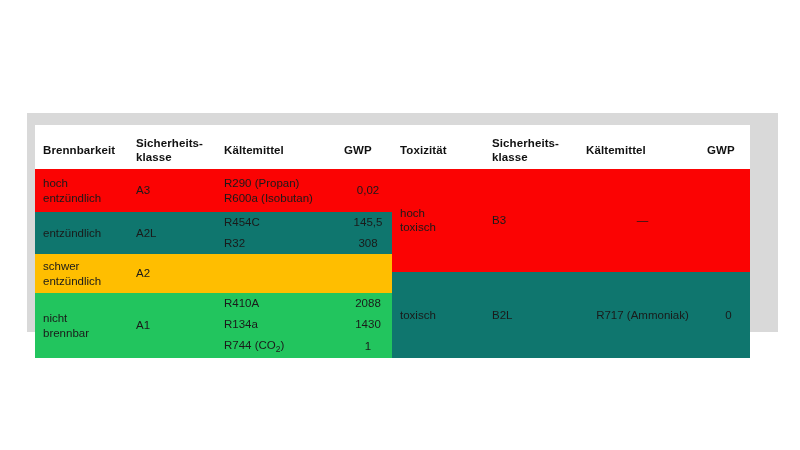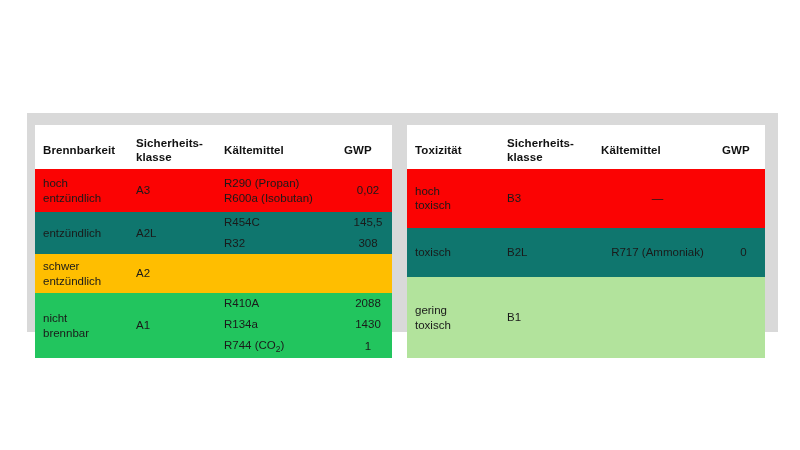--- a/index.html
+++ b/index.html
@@ -29,21 +29,21 @@
     width: 751px;
     height: 219px;
     background: #d9d9d9;
   }
 
   .tables-row {
     position: absolute;
     left: 8px;
     top: 12px;
     display: flex;
-    gap: 15px;
+    gap: 0;
   }
 
   table.rt {
     border-collapse: separate;
     border-spacing: 0;
     background: #ffffff;
     table-layout: fixed;
   }
 
   table.rt td, table.rt th {
@@ -206,27 +206,18 @@
             <td class="cell c-red">B3</td>
             <td class="cell num c-red">—</td>
             <td class="cell num last c-red"></td>
           </tr>
           <tr>
             <td class="cell c-orange" style="height:30px">toxisch</td>
             <td class="cell c-orange">B2L</td>
             <td class="cell num c-orange">R717 (Ammoniak)</td>
             <td class="cell num last c-orange">0</td>
           </tr>
-          <tr>
-            <td class="cell c-lgreen" style="height:53px">
-              <span>gering</span><br>
-              <span>toxisch</span>
-            </td>
-            <td class="cell c-lgreen">B1</td>
-            <td class="cell c-lgreen"></td>
-            <td class="cell num last c-lgreen"></td>
-          </tr>
         </tbody>
       </table>
 
     </div>
   </div>
 </div>
 
 </body></html>

